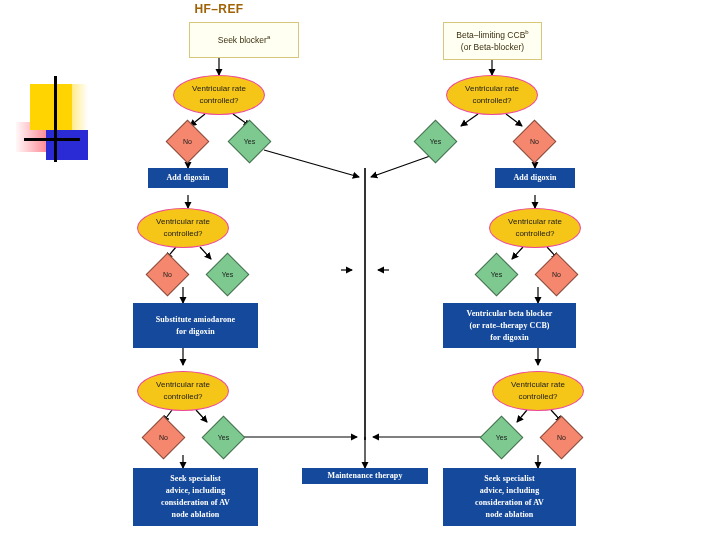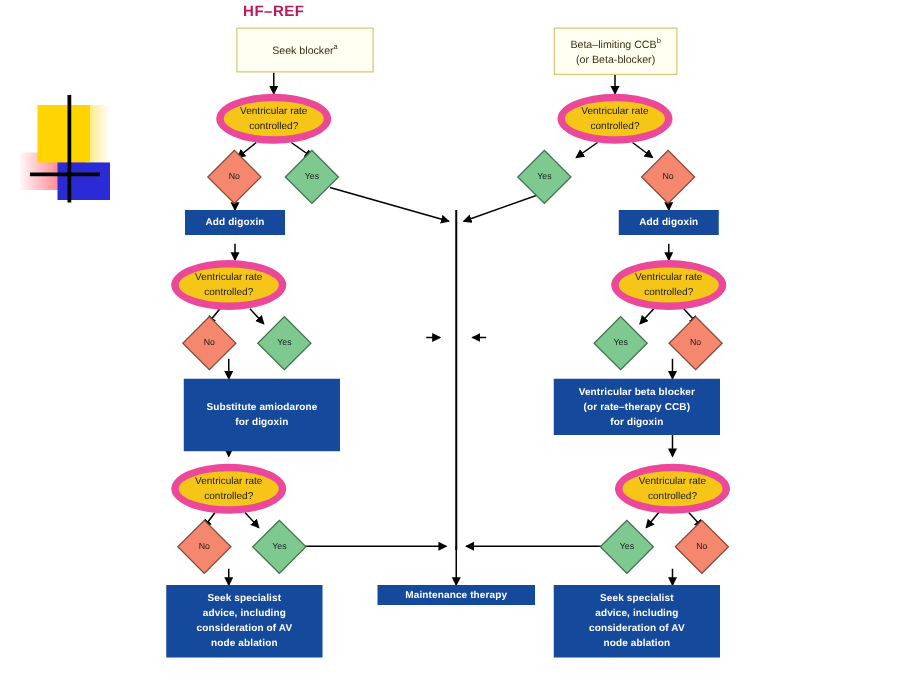--- a/index.html
+++ b/index.html
@@ -24,39 +24,40 @@
        background:linear-gradient(to right,rgba(43,43,214,0.6),rgba(43,43,214,0));}
   .logo .red-fade{position:absolute;left:0px;top:46px;width:52px;height:30px;
        background:linear-gradient(to left,rgba(255,40,60,0.9),rgba(255,120,140,0.05));}
   .logo .vline{position:absolute;left:38px;top:0px;width:3px;height:86px;background:#000;}
   .logo .hline{position:absolute;left:8px;top:62px;width:56px;height:3px;background:#000;}
 
   
   .node{position:absolute;box-sizing:border-box;}
 
   .col-head{
-    font-weight:bold;font-size:12px;color:#be185d;
+    font-weight:bold;font-size:12px;color:#a16207;
     text-align:center;letter-spacing:0.4px;
   }
 
   .tx-box{
     border:1px solid #D8C77A;background:#FFFFF2;
     display:flex;align-items:center;justify-content:center;
     text-align:center;font-size:8.5px;color:#3b2f10;line-height:1.45;
   }
 
   .blue-box{
     background:#14499B;color:#ffffff;
     display:flex;align-items:center;justify-content:center;
     text-align:center;font-size:8px;font-weight:bold;line-height:1.5;
     letter-spacing:.1px;
+    font-family:Liberation Serif, serif;
   }
 
   .ellipse{
-    background:#F5C518;border:6px solid #ec4899;border-radius:50%;
+    background:#F5C518;border:1px solid #ec4899;border-radius:50%;
     display:flex;align-items:center;justify-content:center;
     text-align:center;font-size:8px;color:#1b1b1b;line-height:1.5;
   }
 
   .diamond{position:absolute;}
   .diamond .shape{
     position:absolute;left:0;top:0;width:100%;height:100%;
     transform:rotate(45deg);
     border:1px solid rgba(0,0,0,.45);
     box-sizing:border-box;
@@ -166,21 +167,21 @@
 
   <div class="diamond d-no" style="left:152px;top:259px;width:31px;height:31px;">
     <div class="shape"></div>
     <div class="lbl">No</div>
   </div>
   <div class="diamond d-yes" style="left:212px;top:259px;width:31px;height:31px;">
     <div class="shape"></div>
     <div class="lbl">Yes</div>
   </div>
 
-  <div class="node blue-box" style="left:147px;top:303px;width:125px;height:58px;flex-direction:column;">
+  <div class="node blue-box" style="left:133px;top:303px;width:125px;height:45px;flex-direction:column;">
     <span>Substitute amiodarone</span>
     <span>for digoxin</span>
   </div>
 
   <div class="node ellipse" style="left:137px;top:371px;width:92px;height:40px;">
     <span>Ventricular rate controlled?</span>
   </div>
 
   <div class="diamond d-no" style="left:148px;top:422px;width:31px;height:31px;">
     <div class="shape"></div>

